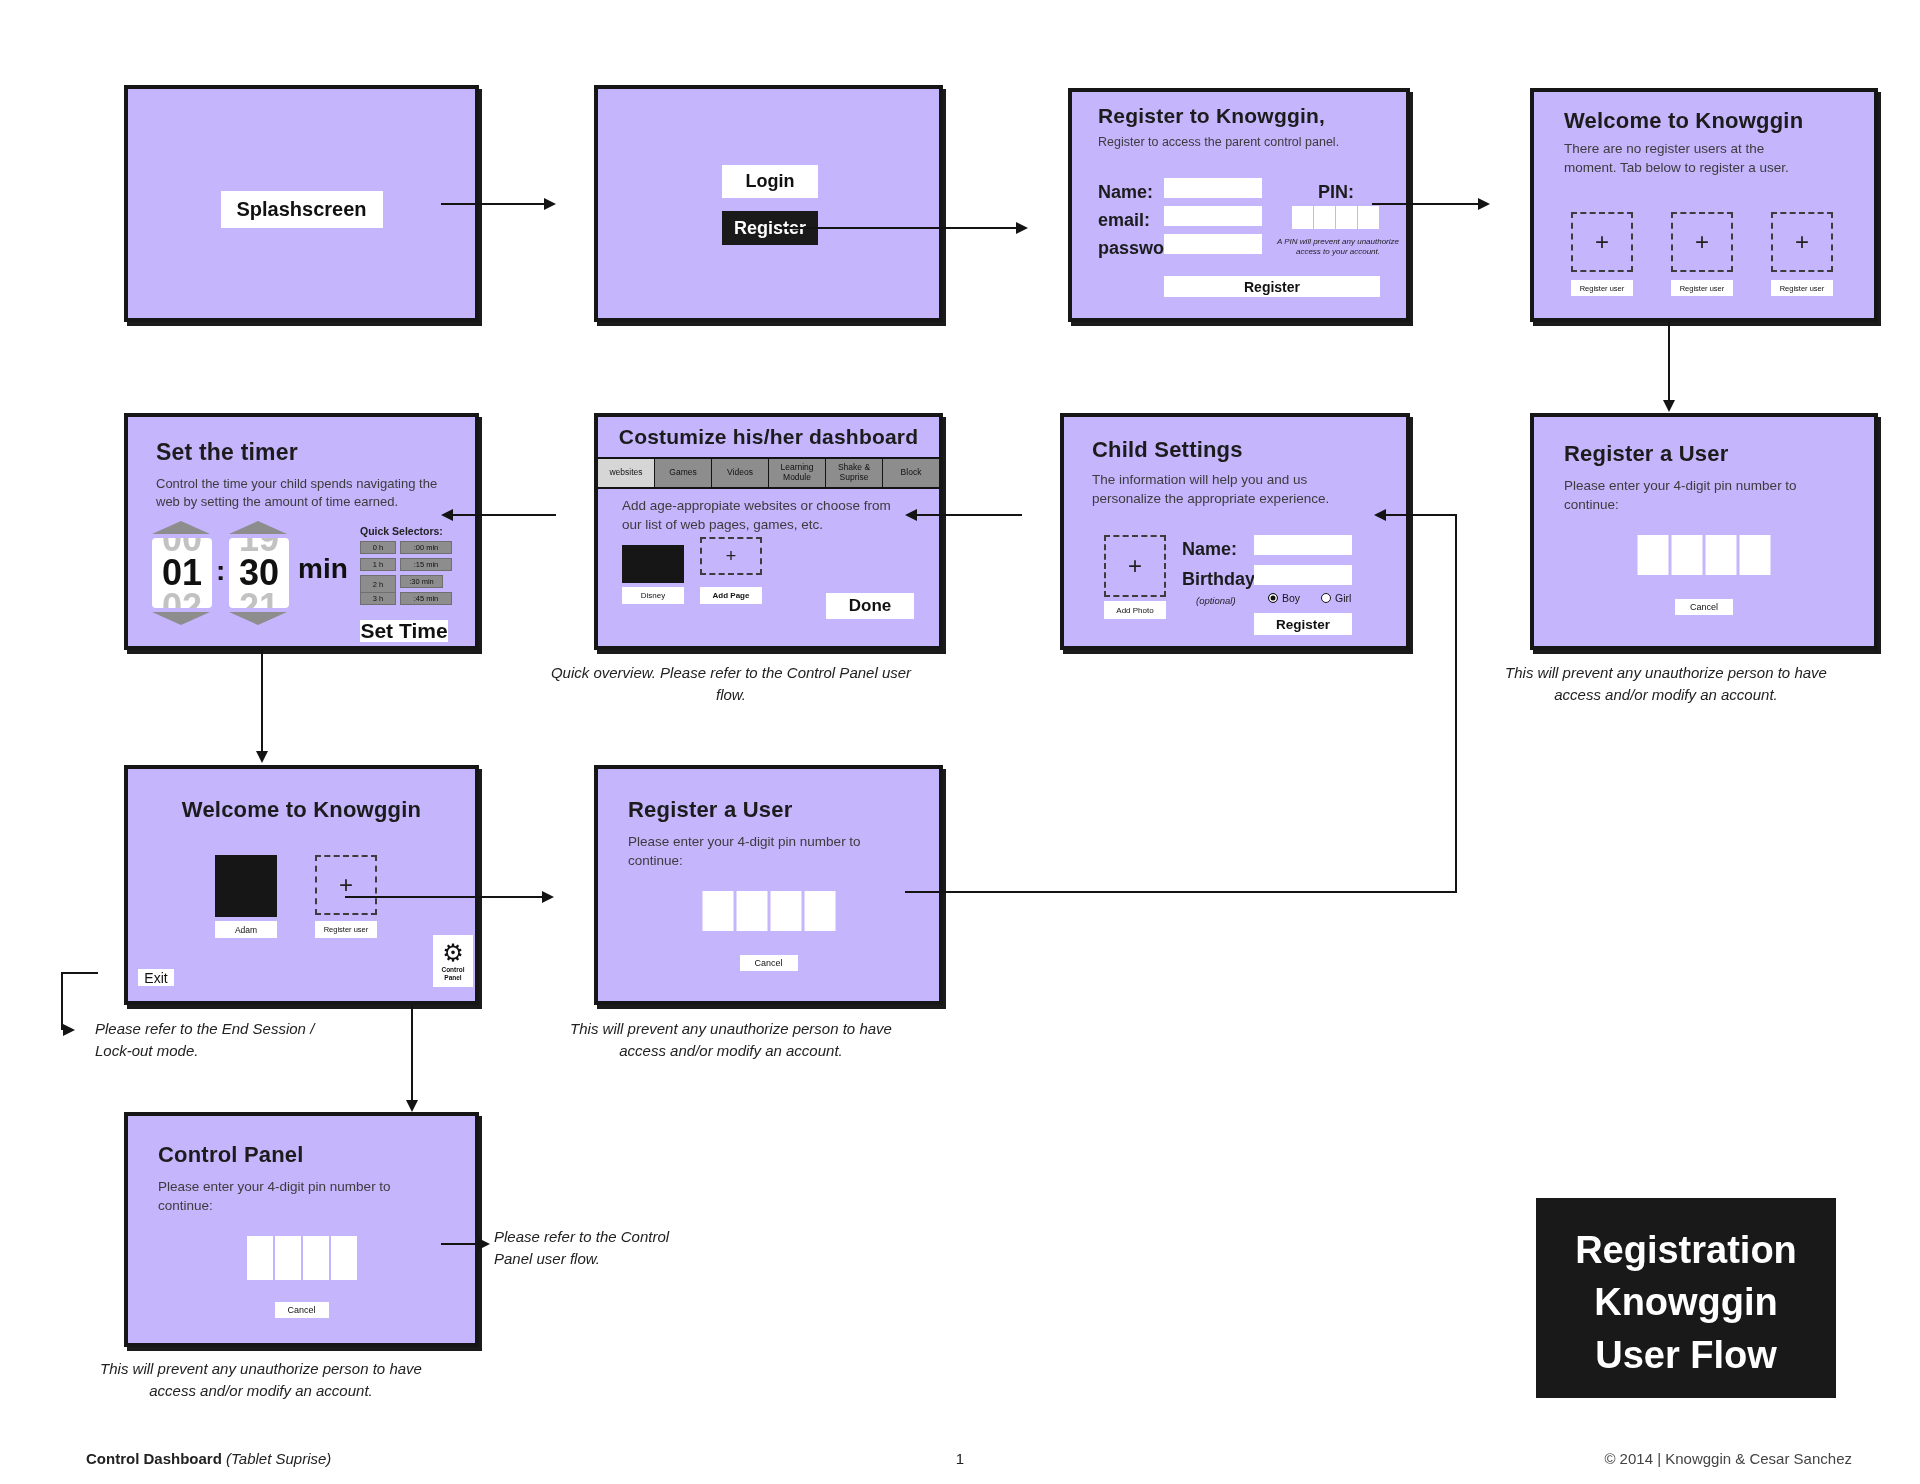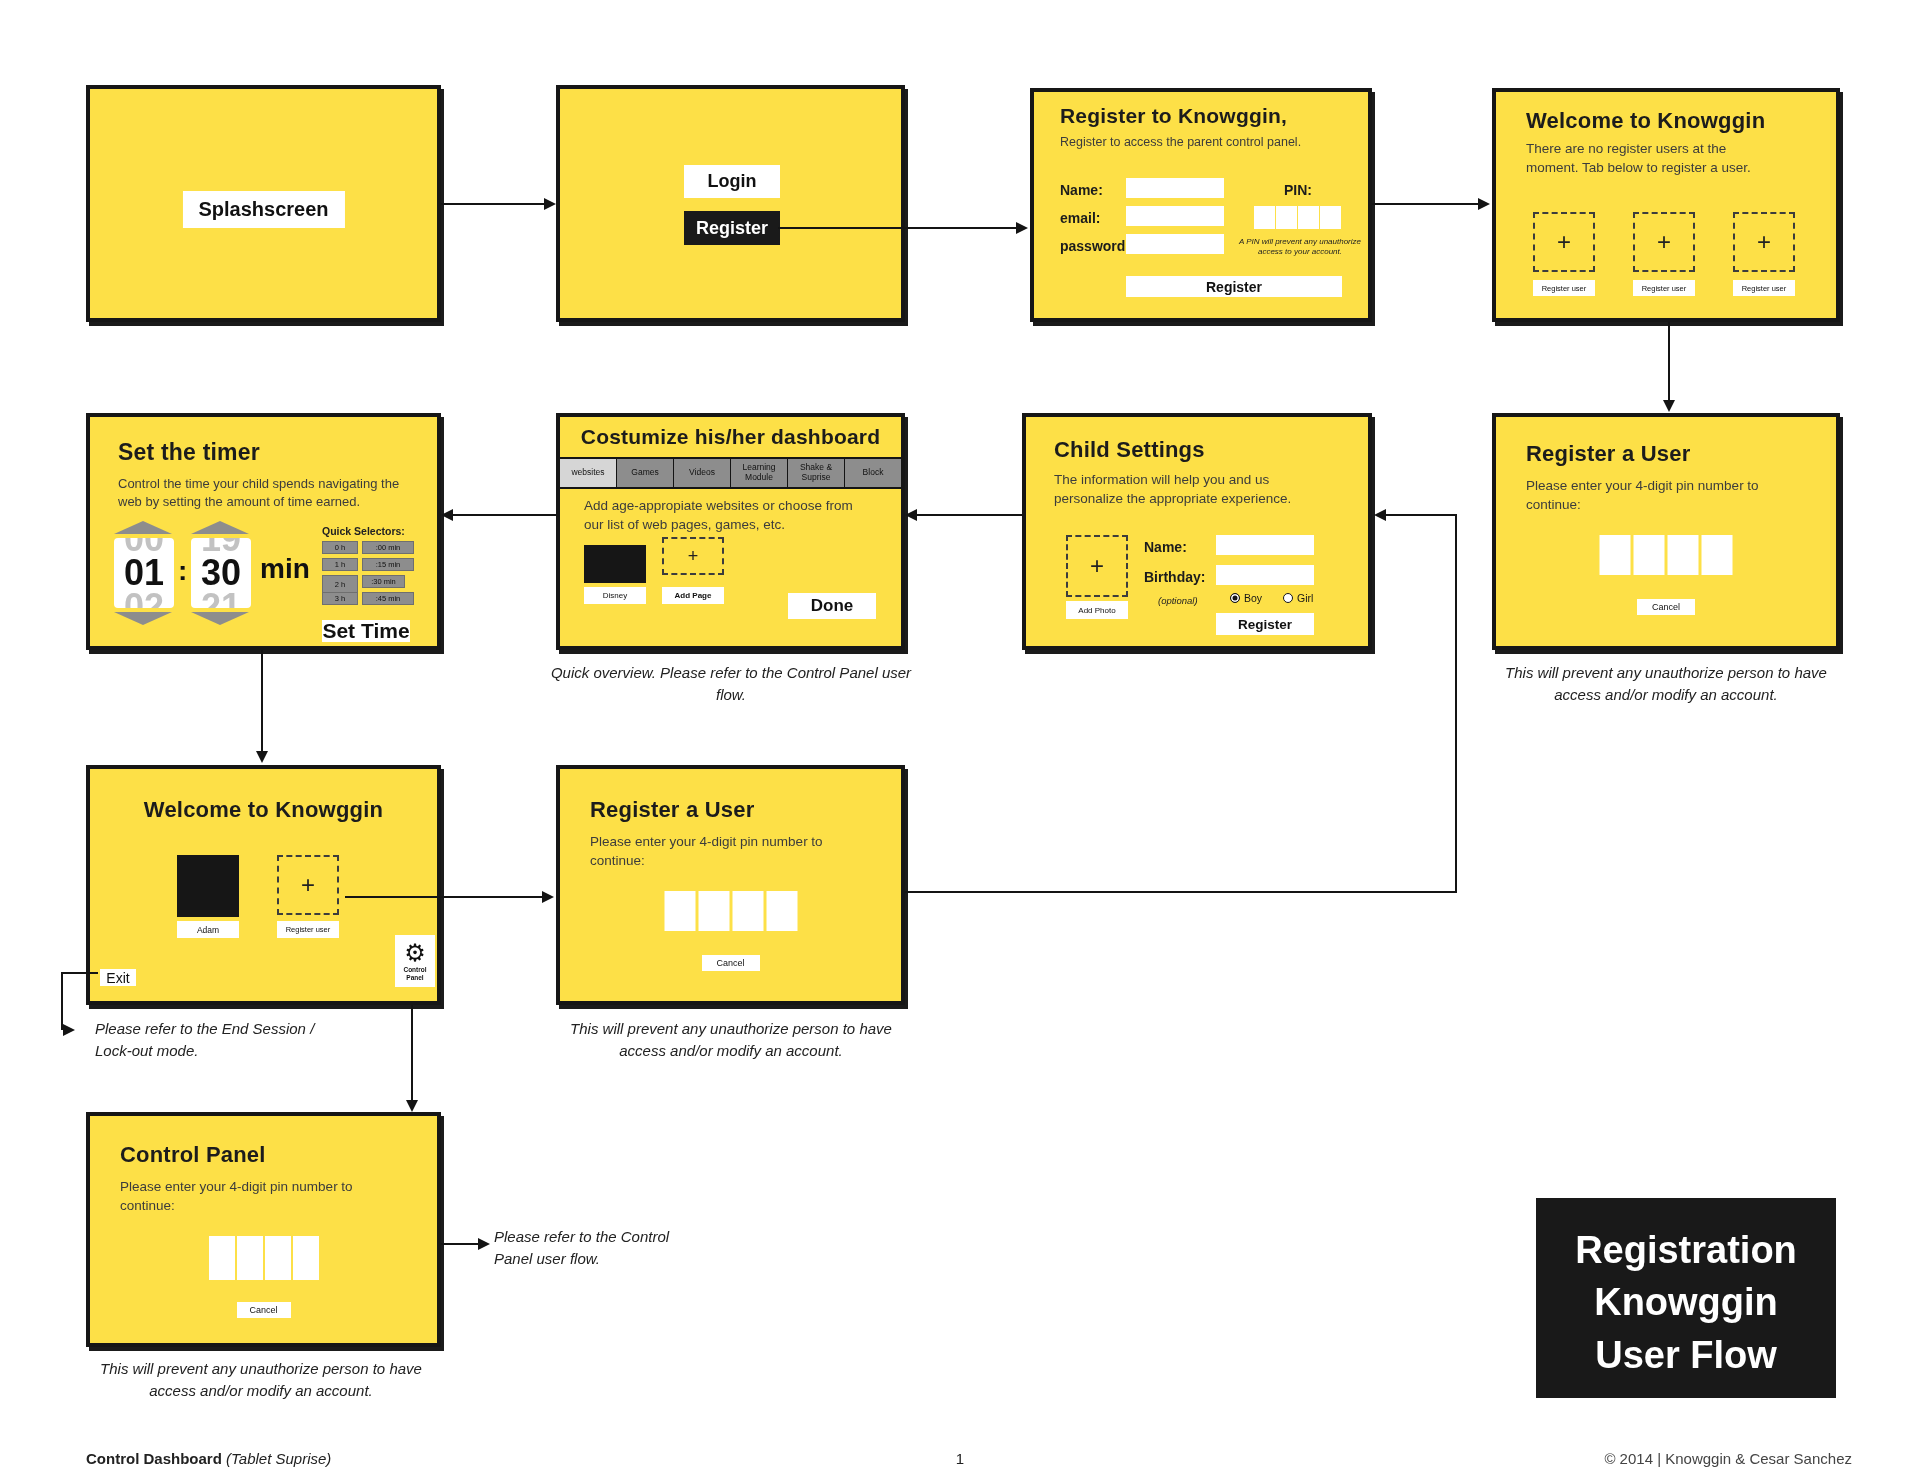--- a/index.html
+++ b/index.html
@@ -1,29 +1,29 @@
 <!DOCTYPE html>
 <html><head>
 <meta charset="utf-8">
 <style>
   html,body{margin:0;padding:0;background:#fff;}
   #canvas{position:relative;width:1920px;height:1484px;background:#ffffff;
           font-family:"Liberation Sans", sans-serif;color:#1a1a1a;overflow:hidden;}
-  .panel{position:absolute;background:#fde047;border:4px solid #161616;
-         box-shadow:3px 4px 0 #1b1b1b;box-sizing:border-box;}
+  .panel{position:absolute;background:#c4b5fd;border:4px solid #161616;
+         box-shadow:3px 4px 0 #1b1b1b;box-sizing:border-box;margin-left:38px;}
   .ptitle{position:absolute;font-weight:bold;color:#1c1c1c;letter-spacing:.2px;}
   .psub{position:absolute;font-size:13.5px;color:#3c3c3c;line-height:1.4;}
   .note{position:absolute;font-style:italic;font-size:15px;color:#222;line-height:1.45;}
   .wlabel{position:absolute;background:#fff;color:#111;text-align:center;
           display:flex;align-items:center;justify-content:center;}
   .btn{position:absolute;background:#fff;color:#111;font-weight:bold;text-align:center;
        display:flex;align-items:center;justify-content:center;}
   .btn-dark{background:#1a1a1a;color:#fff;}
   .inputbox{position:absolute;background:#fff;}
-  .flabel{position:absolute;font-weight:bold;font-size:14px;color:#1c1c1c;}
+  .flabel{position:absolute;font-weight:bold;font-size:18px;color:#1c1c1c;}
   .dashed{position:absolute;border:2px dashed #3c3c3c;display:flex;align-items:center;justify-content:center;box-sizing:border-box;}
   .plus{font-size:24px;font-weight:400;color:#222;line-height:1;}
   .pinrow{position:absolute;display:flex;gap:3px;}
   .pin{background:#fff;}
   .hline{position:absolute;height:2px;background:#141414;}
   .vline{position:absolute;width:2px;background:#141414;}
   .arr-r{position:absolute;width:0;height:0;border-top:6px solid transparent;border-bottom:6px solid transparent;border-left:12px solid #141414;}
   .arr-l{position:absolute;width:0;height:0;border-top:6px solid transparent;border-bottom:6px solid transparent;border-right:12px solid #141414;}
   .arr-d{position:absolute;width:0;height:0;border-left:6px solid transparent;border-right:6px solid transparent;border-top:12px solid #141414;}
   .tabbar{position:absolute;left:0;right:0;display:flex;border-top:2px solid #141414;border-bottom:2px solid #141414;}

